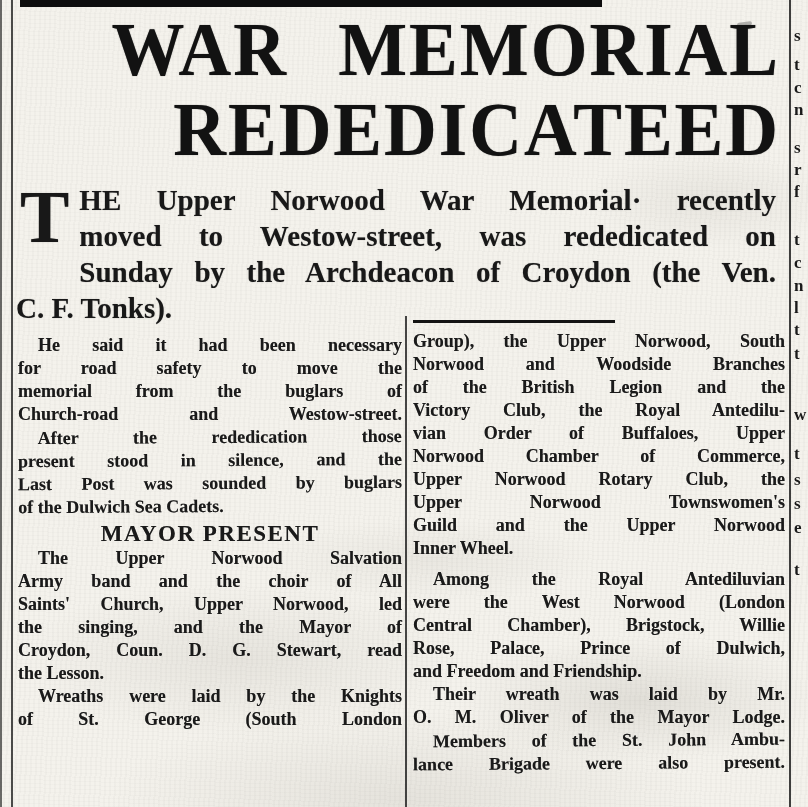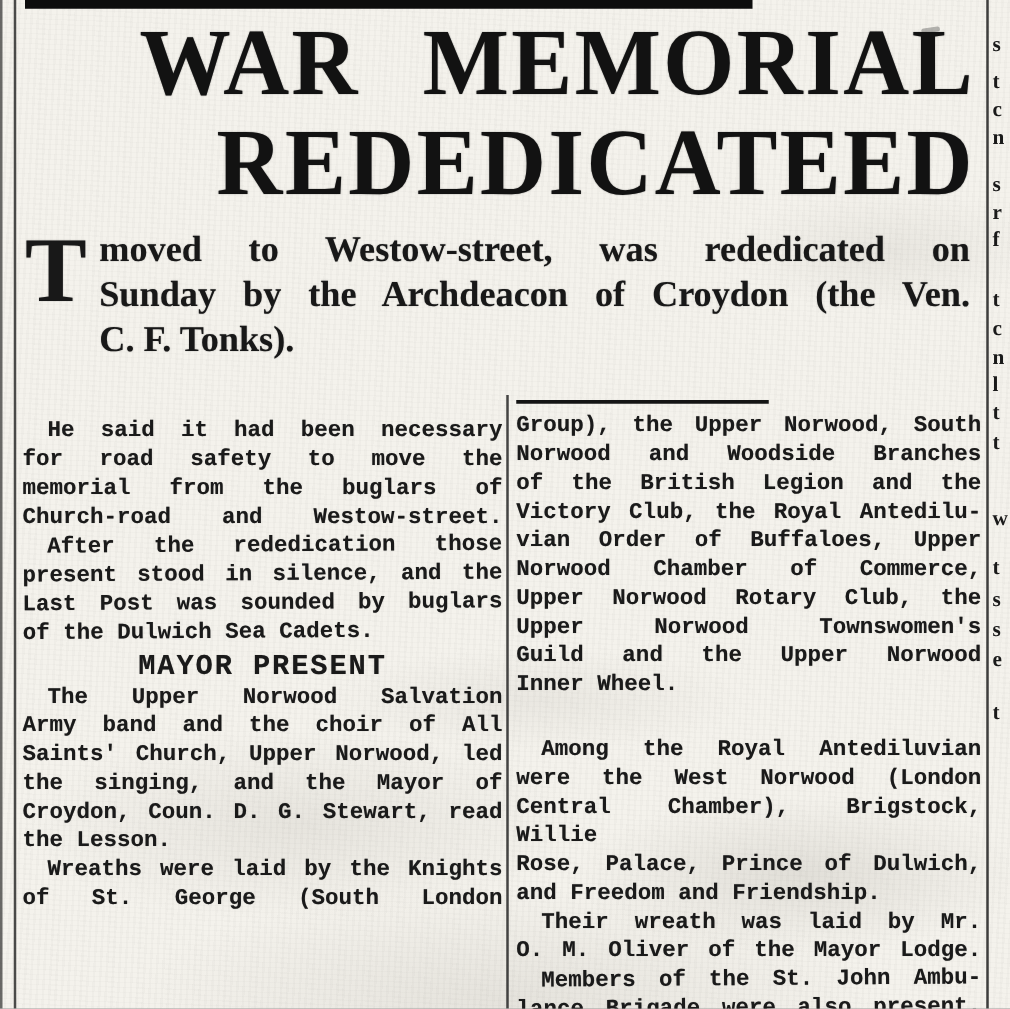--- a/index.html
+++ b/index.html
@@ -35,28 +35,28 @@
     color:#121212;
     text-shadow:0 0 1px rgba(10,10,10,.55);
     white-space:nowrap;
   }
 
   .lead{position:absolute;left:16px;top:182px;width:760px;font-size:29px;line-height:36px;font-weight:700;color:#181818;text-shadow:0 0 1px rgba(20,20,20,.4);}
   .dropcap{float:left;font-size:74px;line-height:66px;height:72px;font-weight:700;padding:2px 10px 0 4px;}
   .lead .line{text-align:justify;text-align-last:justify;}
   .lead .line.short{text-align-last:left;}
 
-  .col{position:absolute;font-size:18px;line-height:23px;font-weight:700;color:#1a1a1a;text-shadow:0 0 .6px rgba(20,20,20,.45);font-family:Liberation Mono, monospace;}
+  .col{position:absolute;font-size:18px;line-height:23px;font-weight:700;color:#1a1a1a;text-shadow:0 0 .6px rgba(20,20,20,.45);}
   .col-left{left:18px;top:334px;width:384px;}
   .col-right{left:413px;top:330px;width:372px;}
   .para{margin:0;}
   .para .line{text-align:justify;text-align-last:justify;white-space:normal;}
   .para .line.indent{padding-left:20px;}
   .para .line.short{text-align-last:left;}
-  .para.gap-above{margin-top:29px;}
+  .para.gap-above{margin-top:8px;}
   .subhead{text-align:center;font-weight:700;font-size:23px;letter-spacing:1.5px;margin:4px 0 2px;}
   .col-left .para:nth-child(2){transform:rotate(-0.35deg);}
   .col-left .para:nth-child(6){transform:rotate(-0.7deg);}
   .col-right .para:nth-child(4){transform:rotate(-0.4deg);}
 
   .col-divider{position:absolute;left:405px;top:316px;width:2px;height:491px;background:#262626;opacity:.85;}
   .cont-rule{position:absolute;left:413px;top:320px;width:202px;height:3px;background:#141414;}
 
   .sliver{position:absolute;left:793px;top:0;width:15px;height:807px;overflow:hidden;}
   .sliver span{position:absolute;left:1px;font-size:17px;font-weight:700;color:#1a1a1a;}
@@ -72,20 +72,21 @@
   <div class="rule-v edge-right"></div>
   <div class="mark-dash"></div>
 
   <div class="headline">
     <div class="hl">WAR MEMORIAL</div>
     <div class="hl">REDEDICATEED</div>
   </div>
 
   <div class="lead" id="lead">
     <span class="dropcap">T</span>
+  <div class="line">HE Upper Norwood War Memorial· recently</div>
       <div class="line">moved to Westow-street, was rededicated on</div>
       <div class="line">Sunday by the Archdeacon of Croydon (the Ven.</div>
       <div class="line short">C. F. Tonks).</div>
     </div>
 
   <div class="col col-left" id="left-col">
       <div class="para">
         <div class="line indent">He said it had been necessary</div>
         <div class="line">for road safety to move the</div>
         <div class="line">memorial from the buglars of</div>

